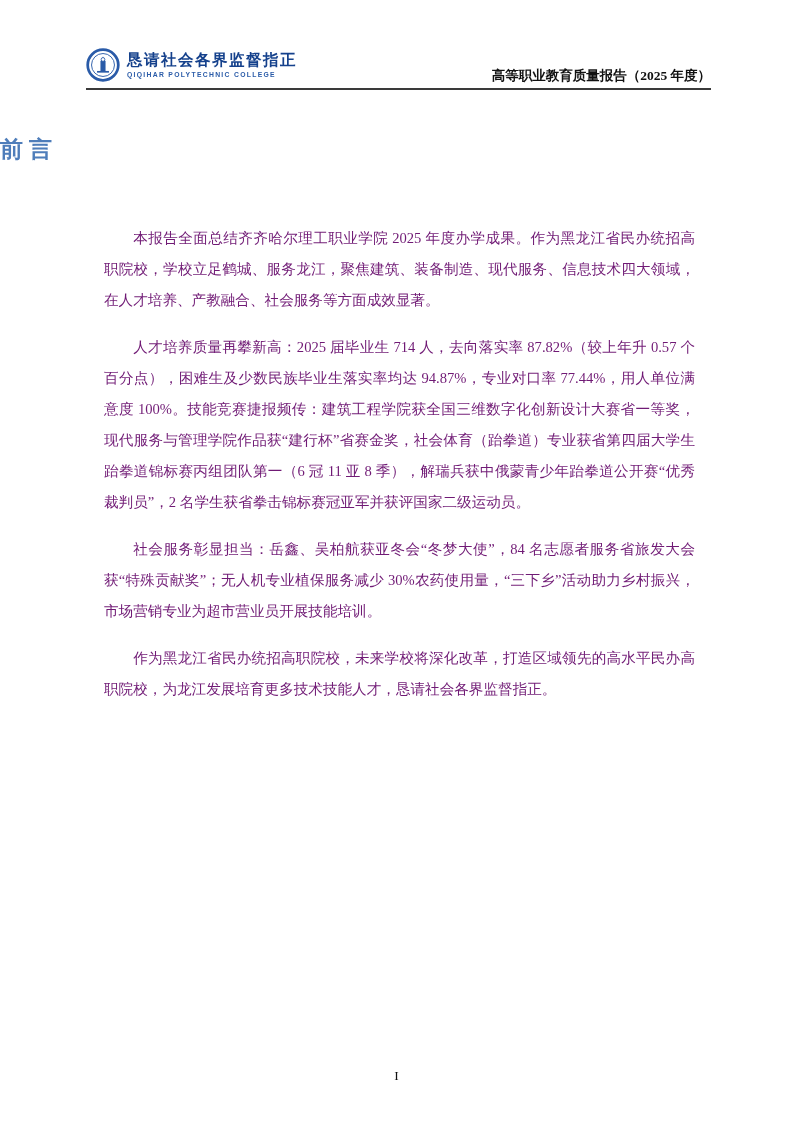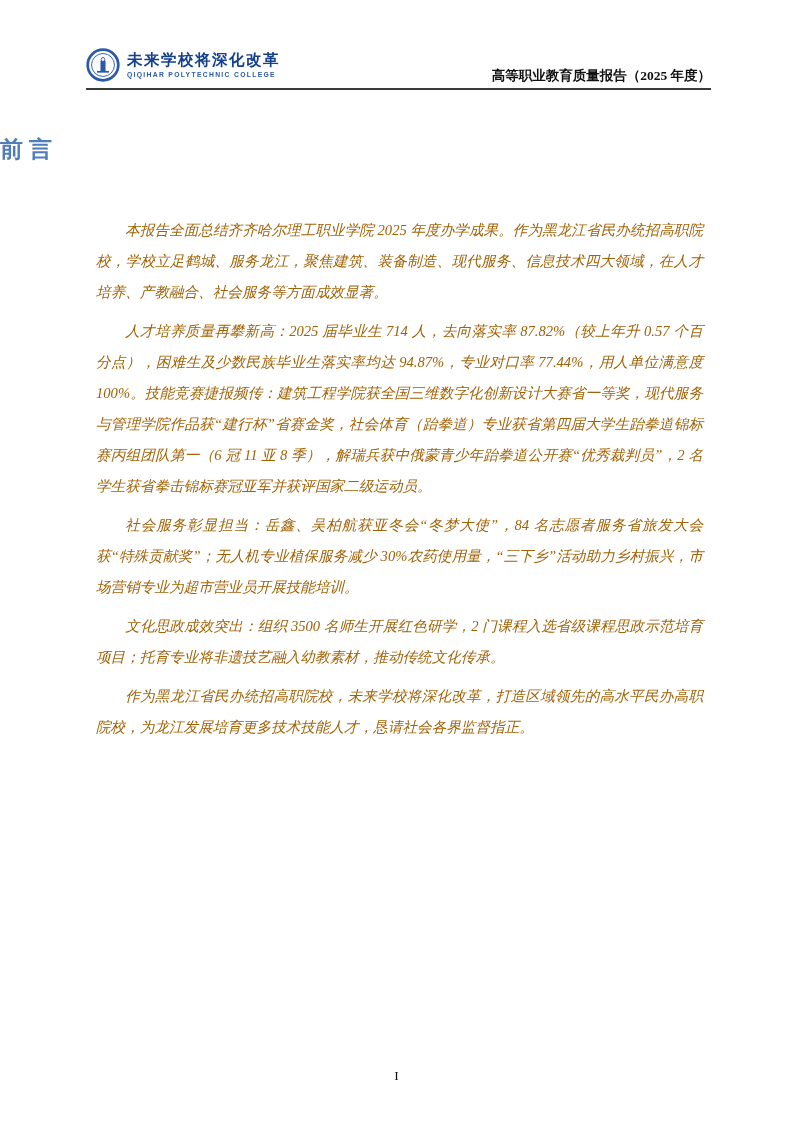--- a/index.html
+++ b/index.html
@@ -91,28 +91,27 @@
     margin: 0;
   }
   
   .body-text {
     position: absolute;
     top: 207px;
     left: 88px;
     right: 82px;
   }
   .body-text p {
-    margin: 8px;
+    margin: 16px;
     font-size: 14.6px;
     line-height: 31px;
     text-align: justify;
     text-justify: inter-ideograph;
     text-indent: 2em;
-    color: #a16207;
-    font-style: italic;
+    color: #701a75;
   }
   
   .footer {
     position: absolute;
     bottom: 0;
     left: 0;
     width: 100%;
     height: 92px;
   }
   .page-number {
@@ -133,35 +132,34 @@
   <div class="header">
     <div class="logo-block">
       <svg class="logo-emblem" viewBox="0 0 40 40">
         <circle cx="20" cy="20" r="18" fill="none" stroke="#2a5ba8" stroke-width="3.2"></circle>
         <circle cx="20" cy="20" r="13.5" fill="none" stroke="#2a5ba8" stroke-width="1.1"></circle>
         <path d="M20 10 L23 16 L23 27 L17 27 L17 16 Z" fill="#2a5ba8"></path>
         <circle cx="20" cy="13.5" r="2.2" fill="#ffffff" stroke="#2a5ba8" stroke-width="1"></circle>
         <path d="M13 27 L27 27 L27 29 L13 29 Z" fill="#2a5ba8"></path>
       </svg>
       <div class="logo-text">
-        <span class="logo-zh">未来学校将深化改革</span>
+        <span class="logo-zh">恳请社会各界监督指正</span>
         <span class="logo-en">QIQIHAR POLYTECHNIC COLLEGE</span>
       </div>
     </div>
     <div class="header-report-title">高等职业教育质量报告（2025 年度）</div>
   </div>
   <div class="header-rule"></div>
 
   <h1 class="doc-title">前言</h1>
 
   <div class="body-text">
     <p>本报告全面总结齐齐哈尔理工职业学院 2025 年度办学成果。作为黑龙江省民办统招高职院校，学校立足鹤城、服务龙江，聚焦建筑、装备制造、现代服务、信息技术四大领域，在人才培养、产教融合、社会服务等方面成效显著。</p>
     <p>人才培养质量再攀新高：2025 届毕业生 714 人，去向落实率 87.82%（较上年升 0.57 个百分点），困难生及少数民族毕业生落实率均达 94.87%，专业对口率 77.44%，用人单位满意度 100%。技能竞赛捷报频传：建筑工程学院获全国三维数字化创新设计大赛省一等奖，现代服务与管理学院作品获“建行杯”省赛金奖，社会体育（跆拳道）专业获省第四届大学生跆拳道锦标赛丙组团队第一（6 冠 11 亚 8 季），解瑞兵获中俄蒙青少年跆拳道公开赛“优秀裁判员”，2 名学生获省拳击锦标赛冠亚军并获评国家二级运动员。</p>
     <p>社会服务彰显担当：岳鑫、吴柏航获亚冬会“冬梦大使”，84 名志愿者服务省旅发大会获“特殊贡献奖”；无人机专业植保服务减少 30%农药使用量，“三下乡”活动助力乡村振兴，市场营销专业为超市营业员开展技能培训。</p>
-    <p>文化思政成效突出：组织 3500 名师生开展红色研学，2 门课程入选省级课程思政示范培育项目；托育专业将非遗技艺融入幼教素材，推动传统文化传承。</p>
     <p>作为黑龙江省民办统招高职院校，未来学校将深化改革，打造区域领先的高水平民办高职院校，为龙江发展培育更多技术技能人才，恳请社会各界监督指正。</p>
   </div>
 
   <div class="footer">
     <div class="page-number">I</div>
   </div>
 
 </div>
 
 </body></html>

